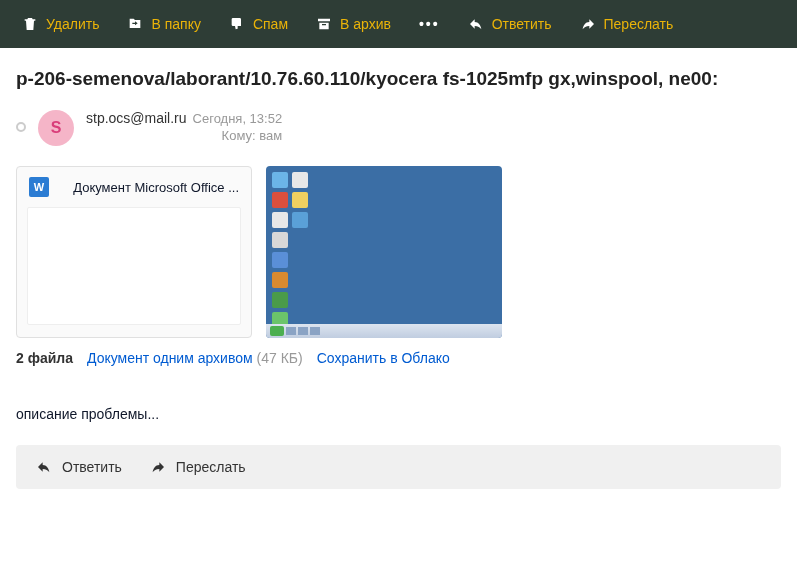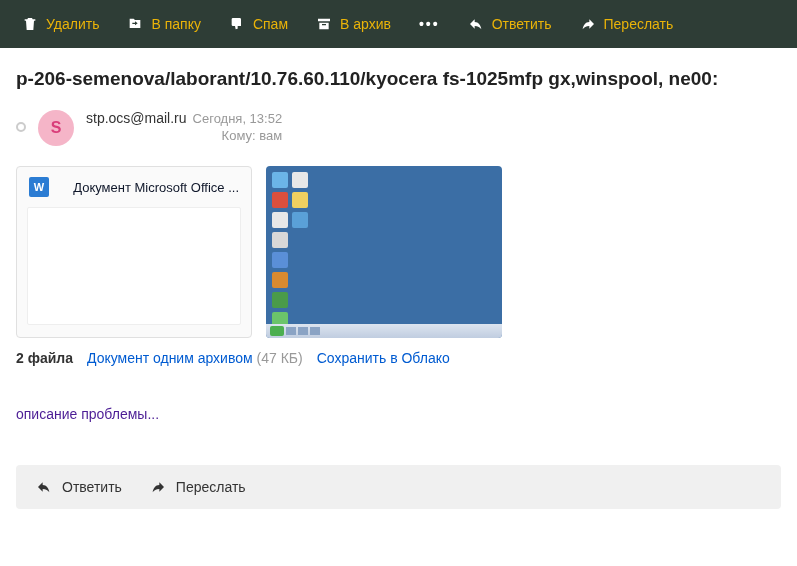--- a/index.html
+++ b/index.html
@@ -28,21 +28,21 @@
 .desktop-icons { position: absolute; left: 6px; top: 6px; display: flex; flex-direction: column; gap: 4px; }
 .desk-row { display: flex; gap: 4px; }
 .di { width: 16px; height: 16px; border-radius: 2px; }
 .taskbar { position: absolute; bottom: 0; left: 0; right: 0; height: 14px; background: linear-gradient(#dce4ef, #c0cde0); display: flex; align-items: center; padding-left: 4px; gap: 2px; }
 .tb-start { width: 14px; height: 10px; background: #4caf50; border-radius: 2px; }
 .tb-item { width: 10px; height: 8px; background: #8aa3c4; }
 .attach-footer { display: flex; align-items: flex-end; gap: 14px; font-size: 14px; margin-bottom: 40px; }
 .files-count { color: #333; font-weight: bold; }
 .link { color: #005bd1; cursor: pointer; }
 .size { color: #999; }
-.body-text { color: #4c1d95; font-size: 14px; margin-bottom: 43px; }
+.body-text { color: #0f172a; font-size: 14px; margin-bottom: 23px; }
 .reply-bar { background: #f0f0f0; border-radius: 4px; padding: 14px 20px; display: flex; gap: 28px; }
 .reply-btn { display: flex; align-items: center; gap: 10px; color: #333; cursor: pointer; }
 .reply-btn svg { width: 16px; height: 16px; fill: #333; }
 </style>
 </head>
 <body>
 
 <div class="toolbar">
   <div class="tb-btn">
     <svg viewBox="0 0 24 24">

